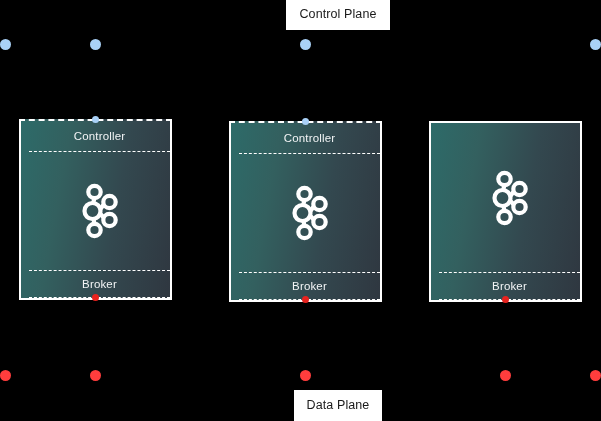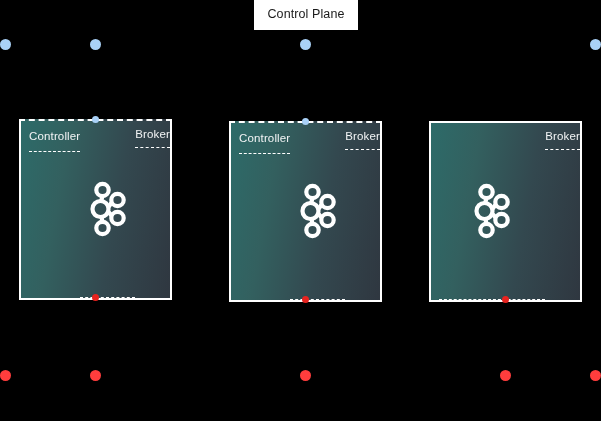--- a/index.html
+++ b/index.html
@@ -23,20 +23,21 @@
     position: absolute;
     background: #ffffff;
     color: #1a1a1a;
     font-size: 12.5px;
     line-height: 1;
     display: flex;
     align-items: center;
     justify-content: center;
     letter-spacing: 0.1px;
     white-space: nowrap;
+    margin-left: 32px;
   }
   #control-plane-label {
     left: 254px;
     top: -1px;
     width: 104px;
     height: 31px;
   }
   #data-plane-label {
     left: 262px;
     top: 390px;
@@ -73,21 +74,21 @@
   
   .node-panel {
     position: absolute;
     box-sizing: border-box;
     background: linear-gradient(100deg, #2d6b69 0%, #33605f 28%, #33484f 62%, #2f3740 100%);
     border-left: 2px solid #ffffff;
     border-right: 2px solid #ffffff;
     border-bottom: 2px solid #ffffff;
     border-top: 2px dashed #ffffff;
     display: flex;
-    flex-direction: row;
+    flex-direction: column;
     padding-left: 8px;
   }
   .node-panel.solid-top {
     border-top: 2px solid #ffffff;
   }
 
   .panel-section {
     position: relative;
     display: flex;
     align-items: center;
@@ -213,14 +214,17 @@
     </div>
   </div>
   <div class="dot dot-red-sm" style="left:502px; top:296px;"></div>
 
   <div class="dot dot-red" style="left:0px;  top:370px;"></div>
   <div class="dot dot-red" style="left:90px; top:370px;"></div>
   <div class="dot dot-red" style="left:300px;top:370px;"></div>
   <div class="dot dot-red" style="left:500px;top:370px;"></div>
   <div class="dot dot-red" style="left:590px;top:370px;"></div>
 
+  <div class="plane-label" id="data-plane-label">
+    <span>Data Plane</span>
+  </div>
 
 </div>
 
 </body></html>

